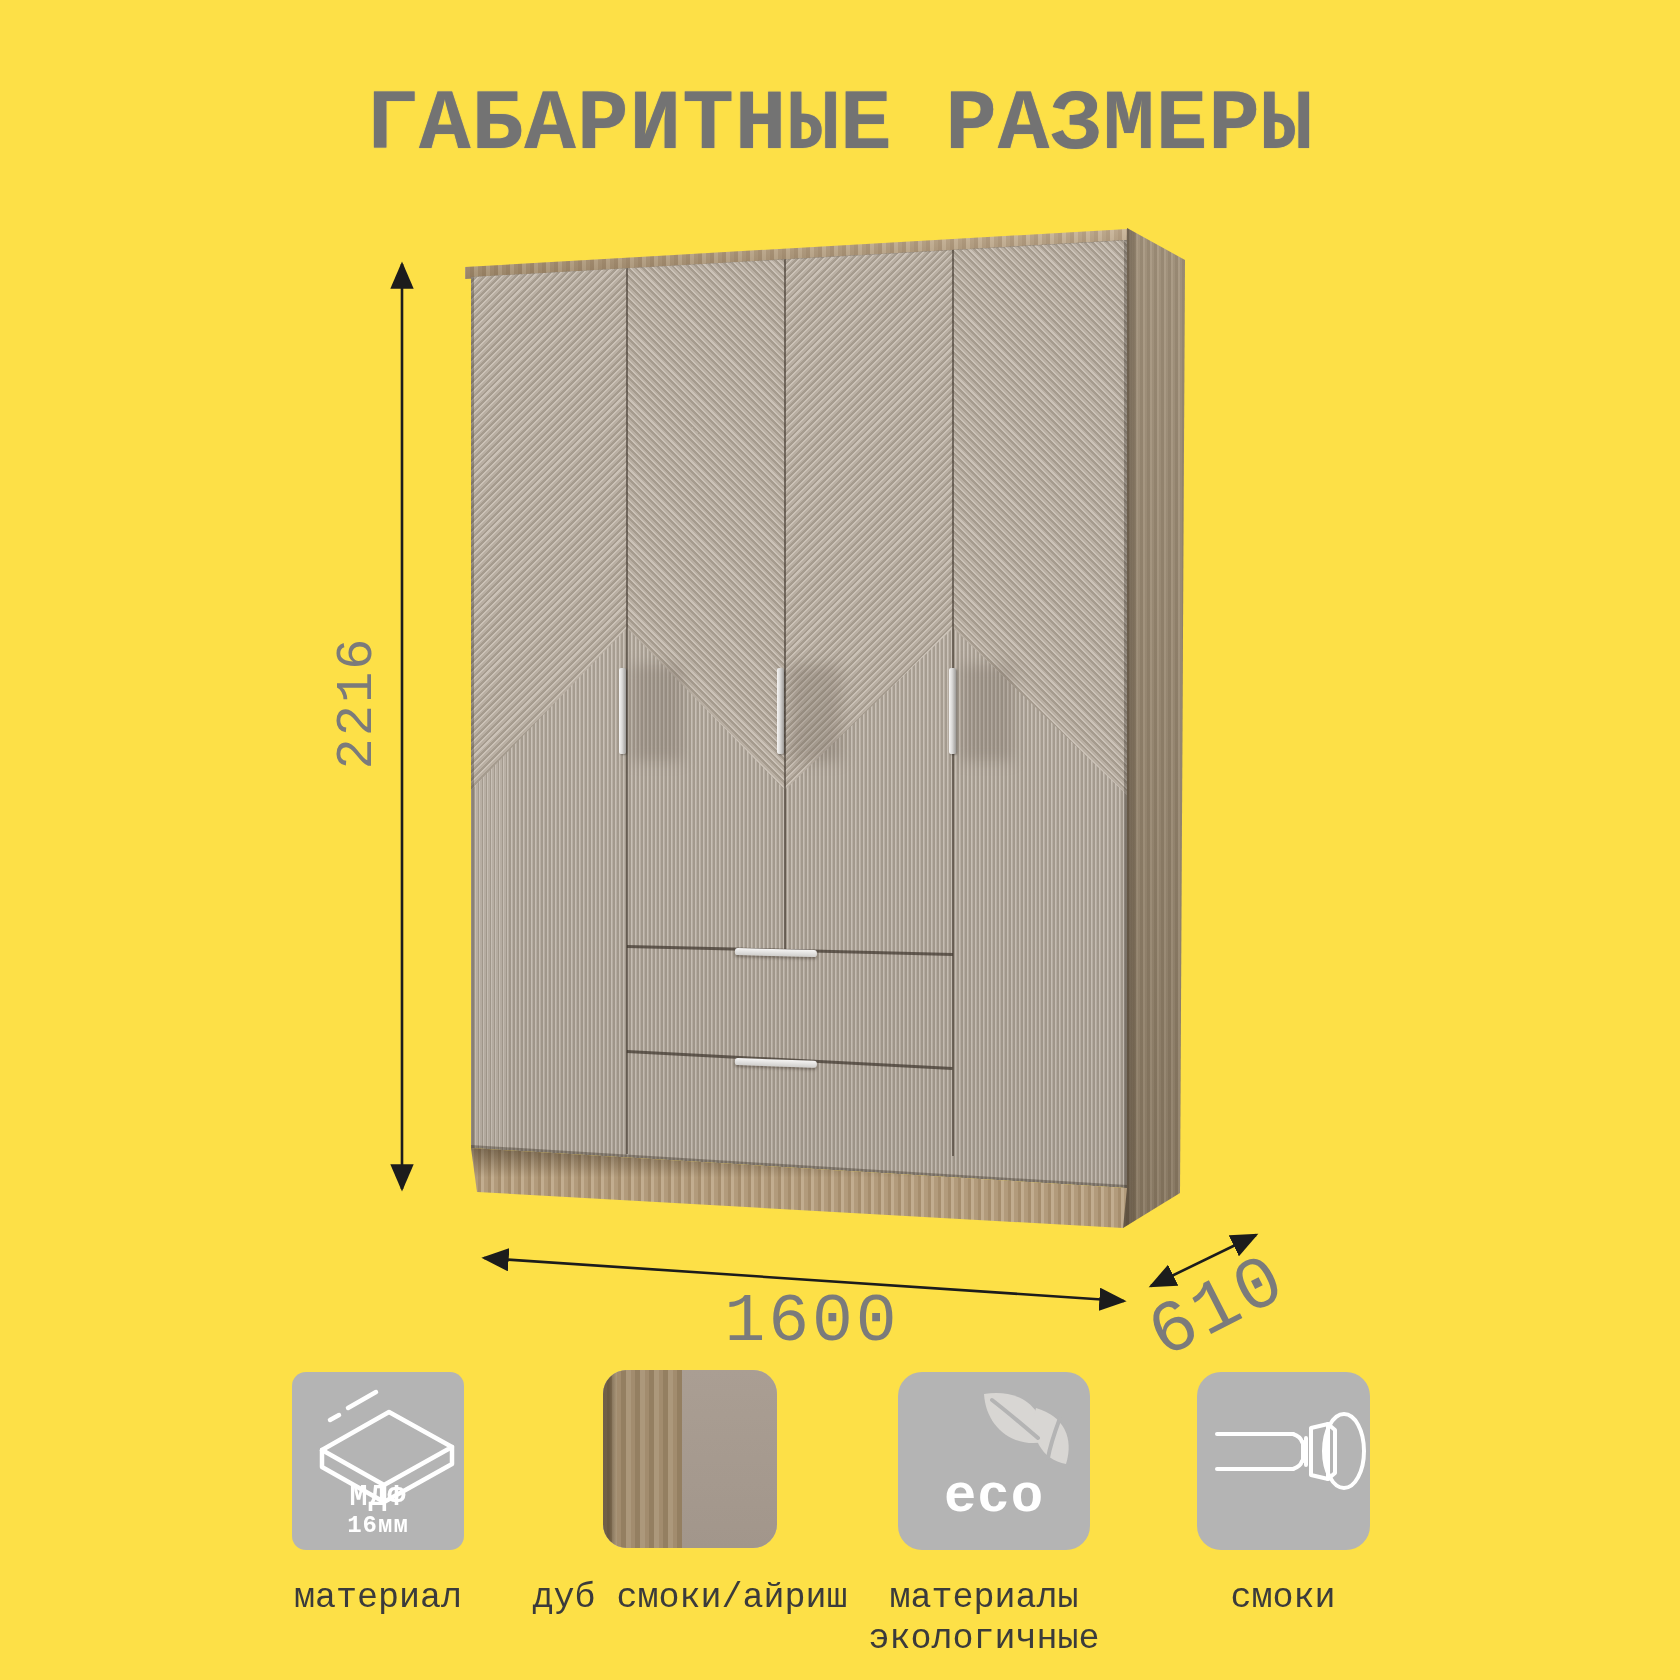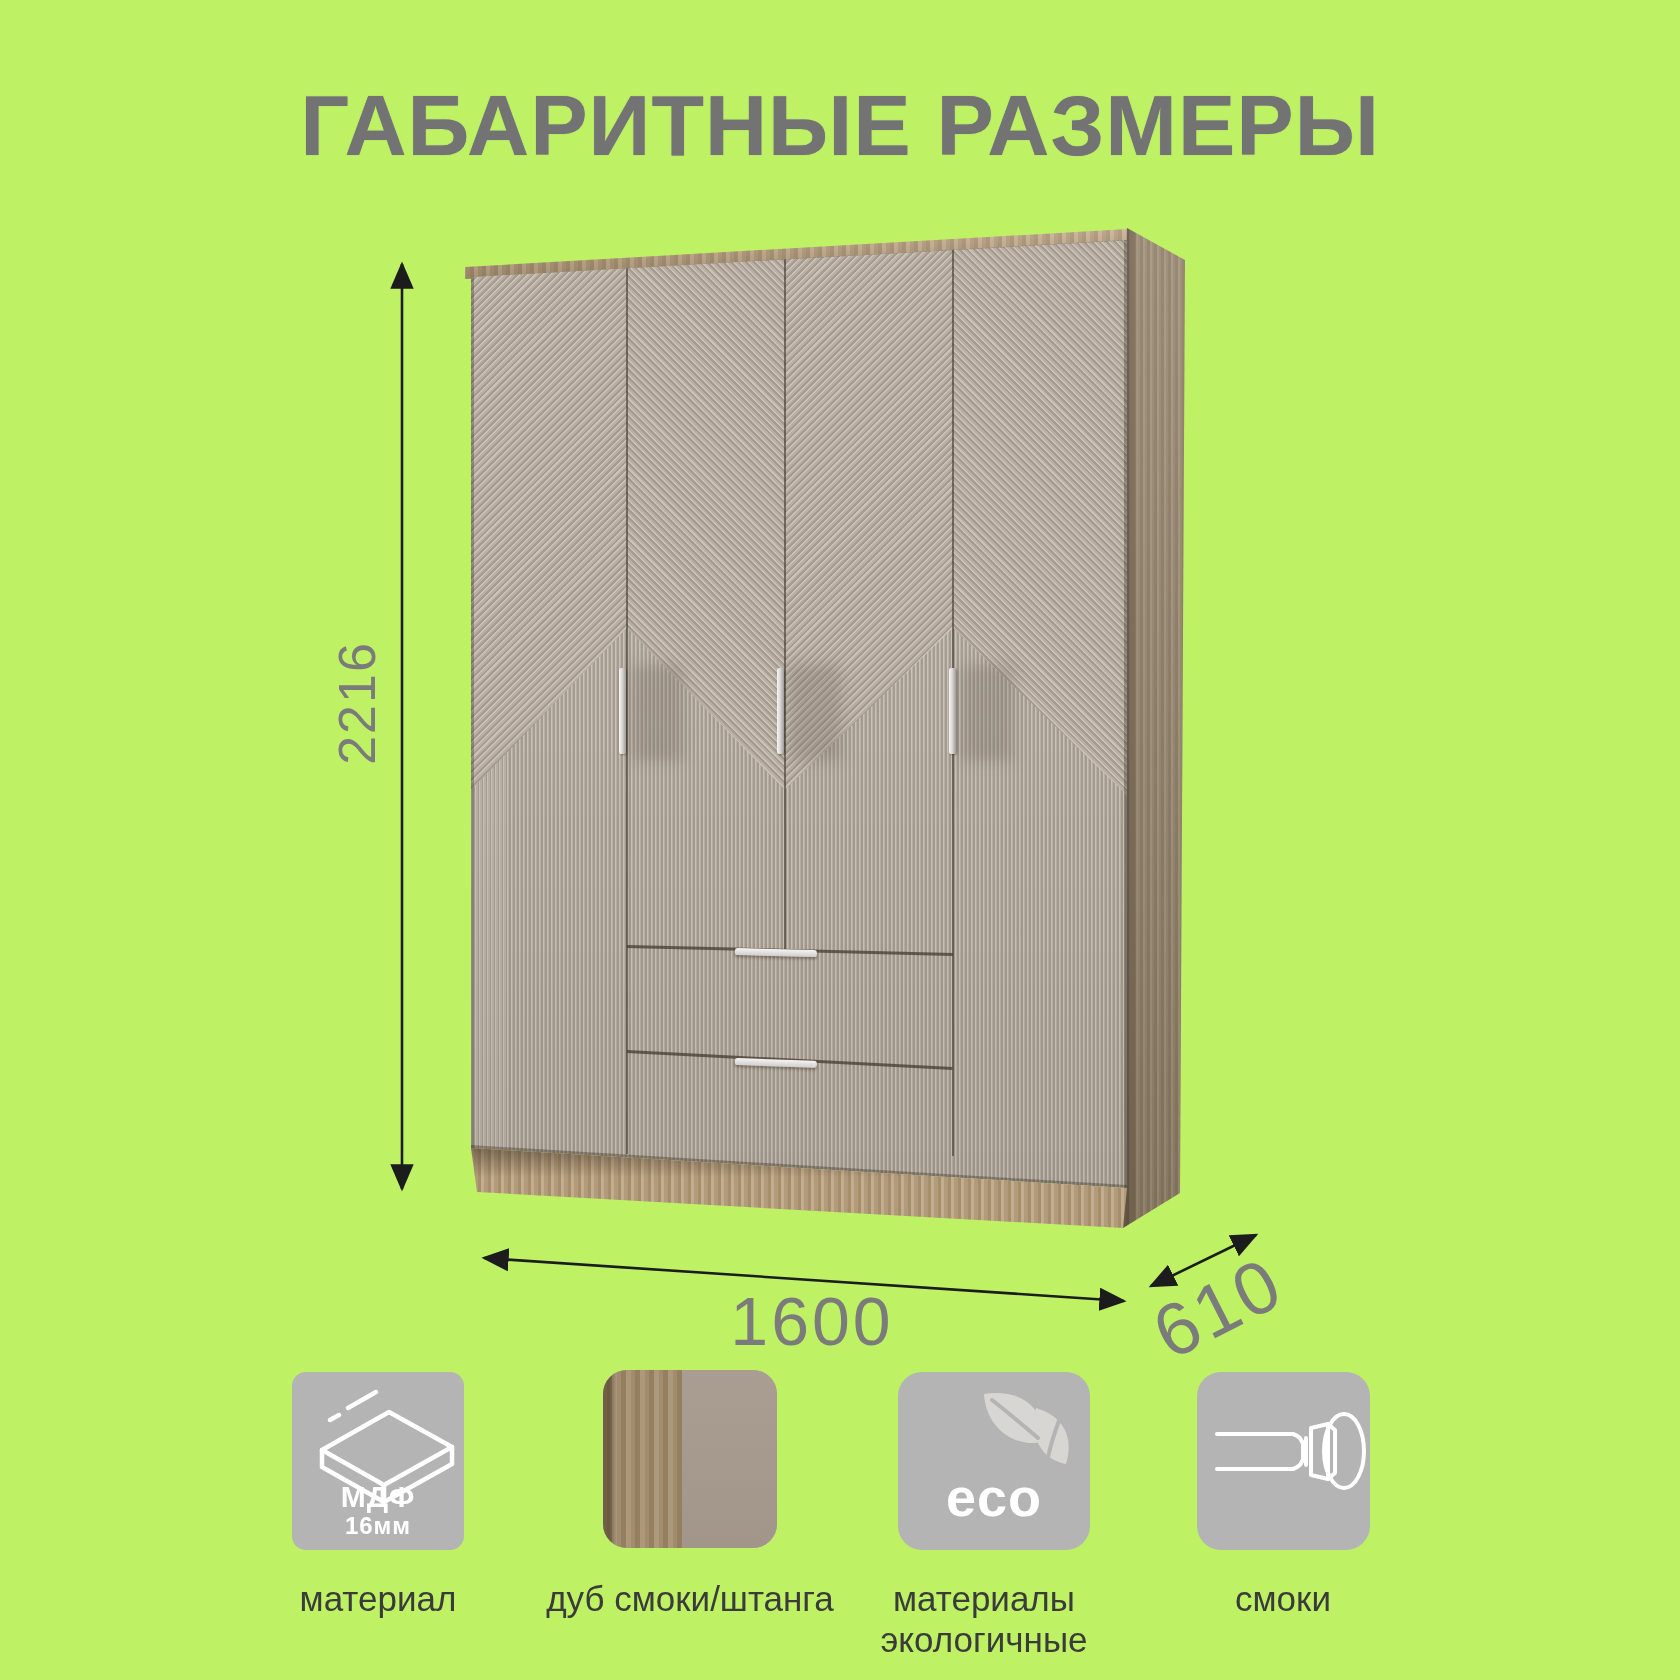--- a/index.html
+++ b/index.html
@@ -1,17 +1,17 @@
 <!DOCTYPE html>
 <html><head>
 <meta charset="utf-8">
 <style>
   html,body{margin:0;padding:0;background:#fff;}
-  .canvas{position:relative;width:1680px;height:1680px;background:#bef264;overflow:hidden;
-          font-family:Liberation Sans, sans-serif;}
+  .canvas{position:relative;width:1680px;height:1680px;background:#fde047;overflow:hidden;
+          font-family:Liberation Mono, monospace;}
   .abs{position:absolute;}
 
   
   .title{left:0;right:0;top:76px;text-align:center;font-size:86px;font-weight:700;
          color:#737373;letter-spacing:1px;text-shadow:0 0 1px #8d8d8d;}
 
   
   .top-board{left:462px;top:226px;width:666px;height:56px;
     clip-path:polygon(3px 41px,666px 3px,666px 16px,3px 53px);
     background:
@@ -184,20 +184,20 @@
         <path d="M106,70 L106,89"></path>
         <path d="M109,66 L109,93 M114,64 L114,95"></path>
         <path d="M114,56 L131,52 L138,58 L138,101 L131,107 L114,103 Z"></path>
         <path d="M131,52 L131,107"></path>
         <ellipse cx="147" cy="79" rx="20" ry="37"></ellipse>
       </g>
     </svg>
   </div>
 
   <div class="abs tile-label" style="left:378px;">материал</div>
-  <div class="abs tile-label" style="left:690px;">дуб смоки/штанга</div>
+  <div class="abs tile-label" style="left:690px;">дуб смоки/айриш</div>
   <div class="abs tile-label" style="left:984px;">
     <div>материалы</div>
     <div>экологичные</div>
   </div>
   <div class="abs tile-label" style="left:1283px;">смоки</div>
 
 </div>
 
 </body></html>

